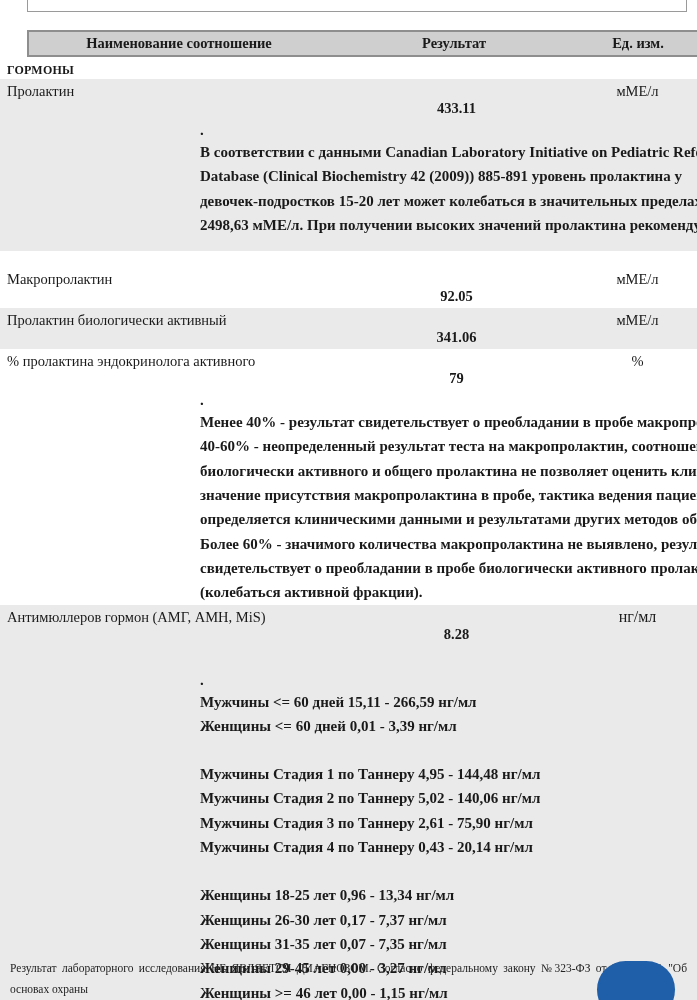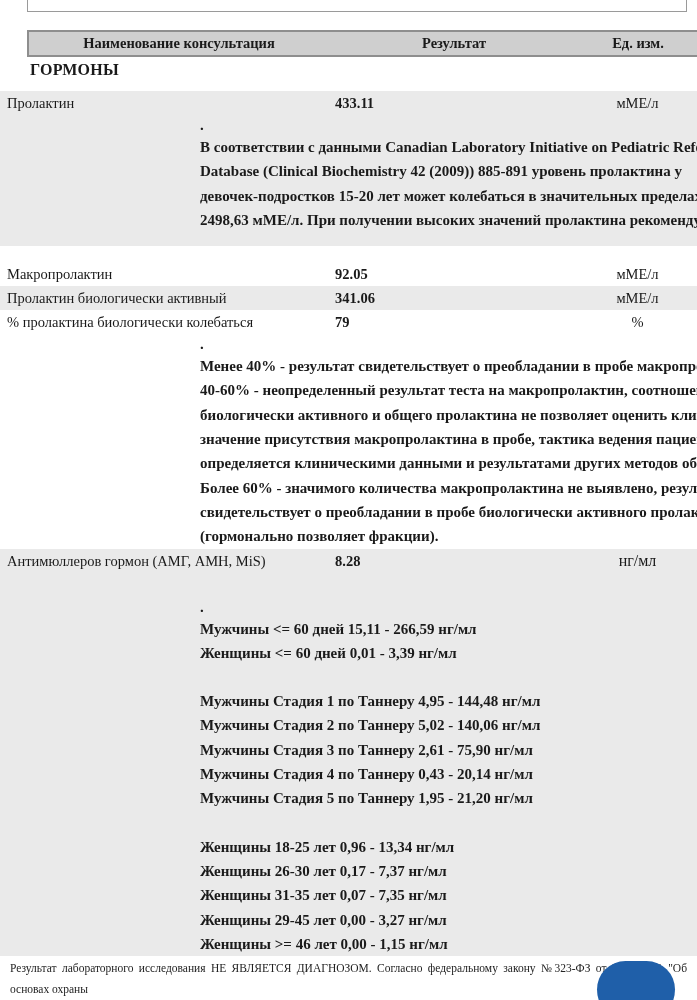--- a/index.html
+++ b/index.html
@@ -58,46 +58,48 @@
     box-sizing: border-box;
     font-weight: bold;
     font-size: 14.5px;
   }
   .th-name   { width: 300px; text-align: center; }
   .th-result { width: 250px; text-align: center; }
   .th-units  { width: 118px; text-align: center; }
 
   
   .section-row {
-    height: 34px;
+    height: 22px;
     line-height: 26px;
-    padding-left: 30px;
-    font-weight: bold;
-    font-size: 16px;
+    padding-left: 7px;
+    font-weight: bold;
+    font-size: 12px;
     letter-spacing: .2px;
   }
 
   
   .drow {
     display: flex;
     align-items: flex-start;
     font-size: 14.5px;
     line-height: 20px;
     padding: 2px 0 2px 0;
     min-height: 20px;
   }
   .c-name {
     width: 335px;
     padding-left: 7px;
     box-sizing: border-box;
   }
   .c-result {
     width: 243px;
-    font-weight: bold;
-    box-sizing: border-box;
+    text-align: center;
+    font-weight: bold;
+    box-sizing: border-box;
+    margin-top: 17px;
   }
   .c-units {
     width: 119px;
     text-align: center;
     box-sizing: border-box;
   }
   .c-units.small { font-size: 16px; }
 
   
   .note {
@@ -149,21 +151,21 @@
   }
 </style>
 </head>
 <body>
 
 <div class="top-box"></div>
 
 <div class="report">
 
   <div class="thead">
-    <div class="th-name">Наименование консультация</div>
+    <div class="th-name">Наименование соотношение</div>
     <div class="th-result">Результат</div>
     <div class="th-units">Ед. изм.</div>
   </div>
 
   <div class="row white section-row">ГОРМОНЫ</div>
 
   <div class="row shade drow">
     <div class="c-name">Пролактин</div>
     <div class="c-result">433.11</div>
     <div class="c-units">мМЕ/л</div>
@@ -185,54 +187,53 @@
     <div class="c-units">мМЕ/л</div>
   </div>
 
   <div class="row shade drow">
     <div class="c-name">Пролактин биологически активный</div>
     <div class="c-result">341.06</div>
     <div class="c-units">мМЕ/л</div>
   </div>
 
   <div class="row white drow">
-    <div class="c-name">% пролактина биологически колебаться</div>
+    <div class="c-name">% пролактина эндокринолога активного</div>
     <div class="c-result">79</div>
     <div class="c-units">%</div>
   </div>
 
   <div class="row white note">
     <span class="dot">.</span>
     <span class="ln">Менее 40% - результат свидетельствует о преобладании в пробе макропролактина</span>
     <span class="ln">40-60% - неопределенный результат теста на макропролактин, соотношение</span>
     <span class="ln">биологически активного и общего пролактина не позволяет оценить клиническое</span>
     <span class="ln">значение присутствия макропролактина в пробе, тактика ведения пациента</span>
     <span class="ln">определяется клиническими данными и результатами других методов обследования.</span>
     <span class="ln">Более 60% - значимого количества макропролактина не выявлено, результат</span>
     <span class="ln">свидетельствует о преобладании в пробе биологически активного пролактина</span>
-    <span class="ln">(гормонально позволяет фракции).</span>
+    <span class="ln">(колебаться активной фракции).</span>
   </div>
 
   <div class="row shade drow">
     <div class="c-name">Антимюллеров гормон (АМГ, АМН, MiS)</div>
     <div class="c-result">8.28</div>
     <div class="c-units small">нг/мл</div>
   </div>
 
   <div class="row shade note">
     <span class="gap"></span>
     <span class="dot">.</span>
     <span class="ln">Мужчины &lt;= 60 дней 15,11 - 266,59 нг/мл</span>
     <span class="ln">Женщины &lt;= 60 дней 0,01 - 3,39 нг/мл</span>
     <span class="gap"></span>
     <span class="ln">Мужчины Стадия 1 по Таннеру 4,95 - 144,48 нг/мл</span>
     <span class="ln">Мужчины Стадия 2 по Таннеру 5,02  - 140,06 нг/мл</span>
     <span class="ln">Мужчины Стадия 3 по Таннеру 2,61 - 75,90 нг/мл</span>
     <span class="ln">Мужчины Стадия 4 по Таннеру 0,43 - 20,14 нг/мл</span>
-    <span class="ln">Мужчины Стадия 5 по Таннеру 1,95 - 21,20 нг/мл</span>
     <span class="gap"></span>
     <span class="ln">Женщины 18-25 лет 0,96 - 13,34 нг/мл</span>
     <span class="ln">Женщины 26-30 лет 0,17 - 7,37 нг/мл</span>
     <span class="ln">Женщины 31-35 лет 0,07 - 7,35 нг/мл</span>
     <span class="ln">Женщины 29-45 лет 0,00  - 3,27 нг/мл</span>
     <span class="ln">Женщины &gt;= 46 лет 0,00 - 1,15 нг/мл</span>
   </div>
 
 </div>
 

